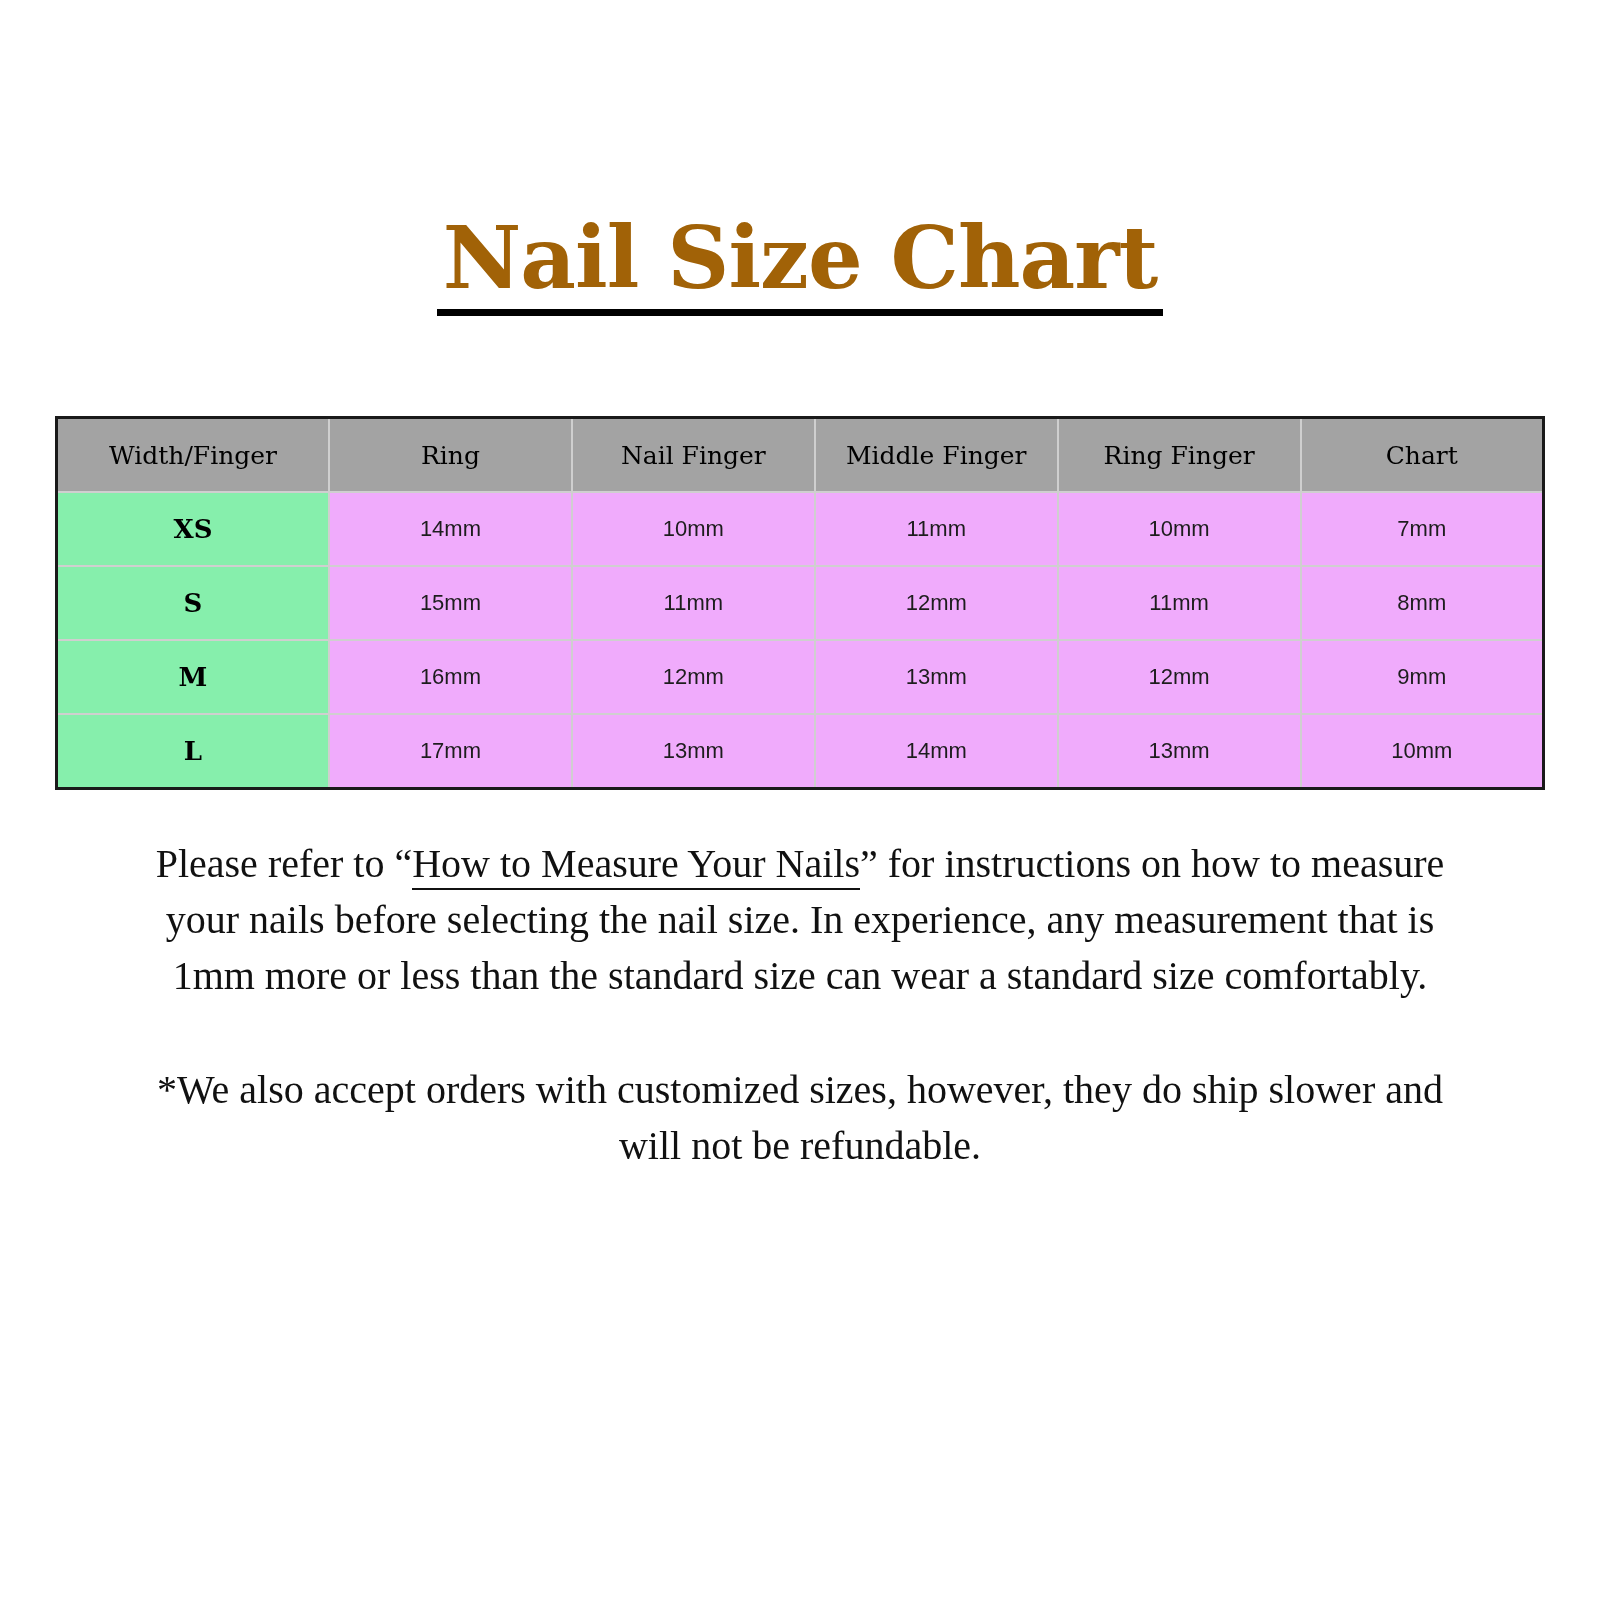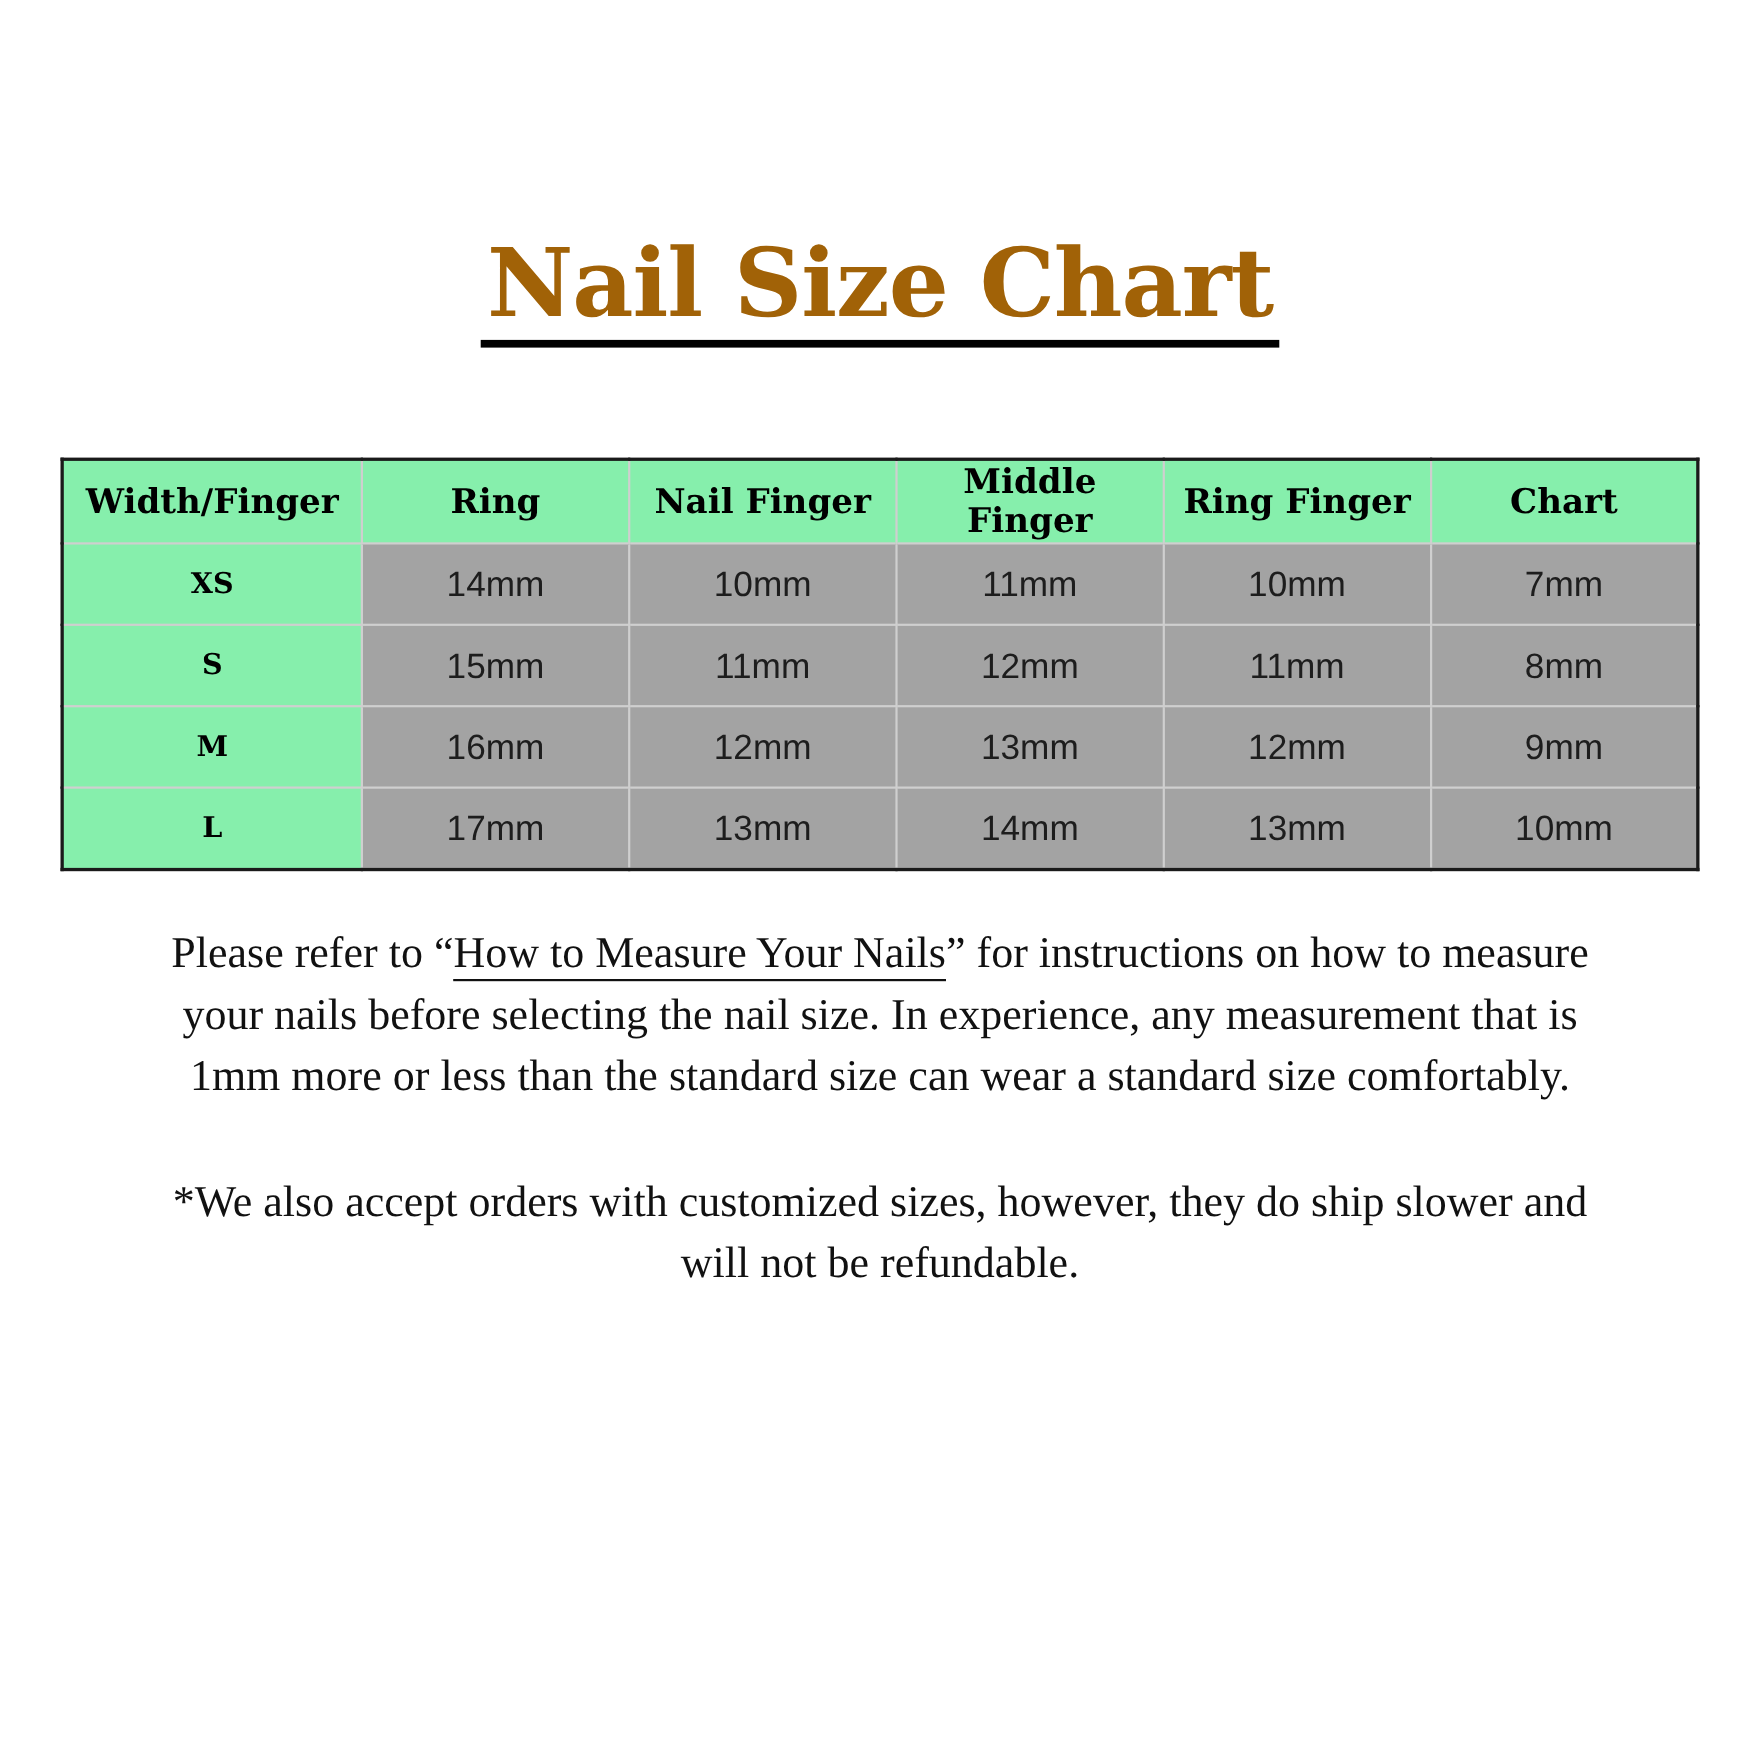--- a/index.html
+++ b/index.html
@@ -52,44 +52,44 @@
     border: 3px solid #1a1a1a;
     table-layout: fixed;
   }
   table.size-table th,
   table.size-table td {
     border: 2px solid #cfcfcf;
     text-align: center;
     vertical-align: middle;
   }
   table.size-table thead th {
-    background: #86efac;
+    background: #a3a3a3;
     font-family: "DejaVu Serif", serif;
-    font-weight: 700;
-    font-size: 31px;
+    font-weight: 400;
+    font-size: 25px;
     color: #000;
     height: 70px;
     letter-spacing: 0px;
   }
   table.size-table thead th.first-col {
     width: 268px;
   }
   table.size-table tbody th.row-head {
     background: #86efac;
     font-family: "DejaVu Serif", serif;
     font-weight: 700;
     font-size: 26px;
     color: #000;
     height: 70px;
   }
   table.size-table tbody td {
-    background: #a3a3a3;
+    background: #f0abfc;
     font-family: "Liberation Sans", sans-serif;
     font-weight: 400;
-    font-size: 32px;
+    font-size: 22px;
     color: #1d1d1d;
     height: 70px;
   }
   table.size-table tr:last-child th,
   table.size-table tr:last-child td {
     border-bottom: none;
   }
 
   
   .notes {

